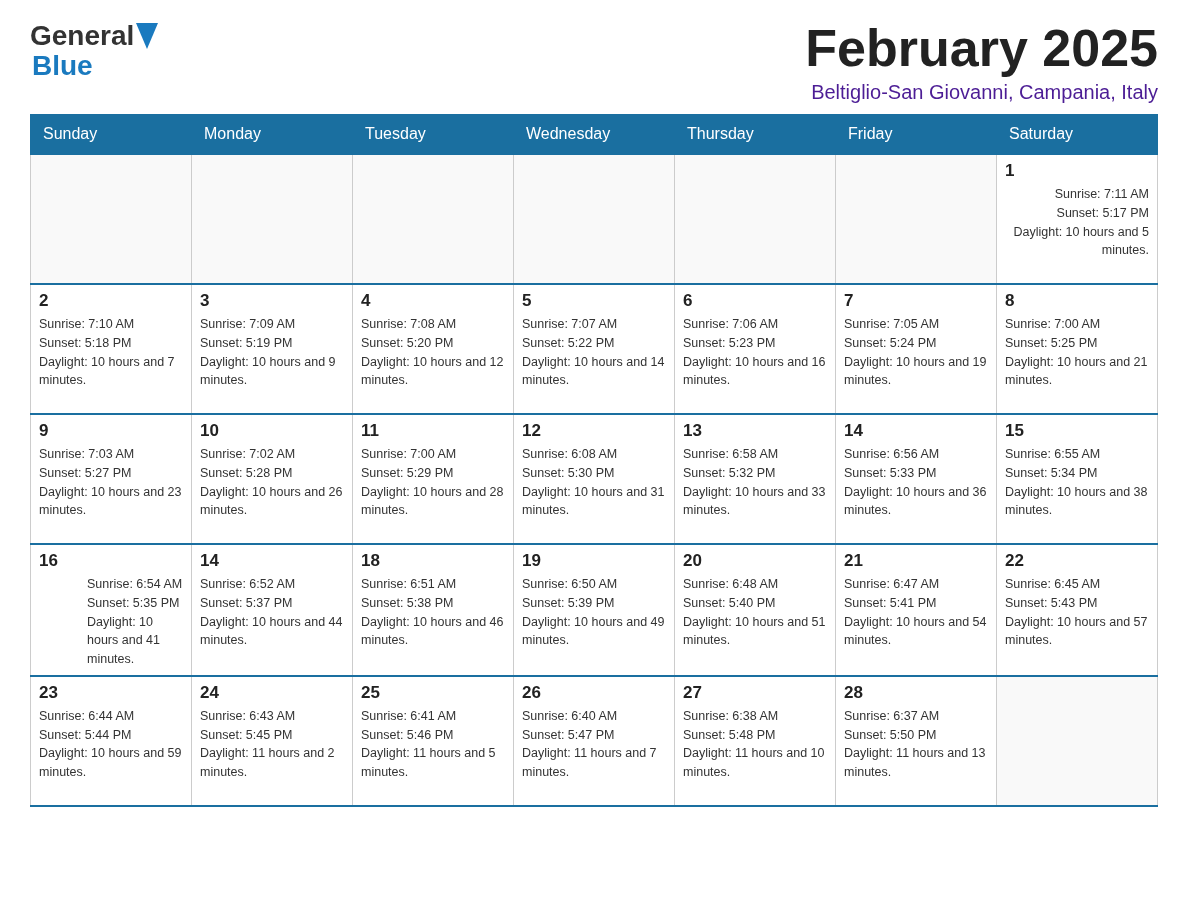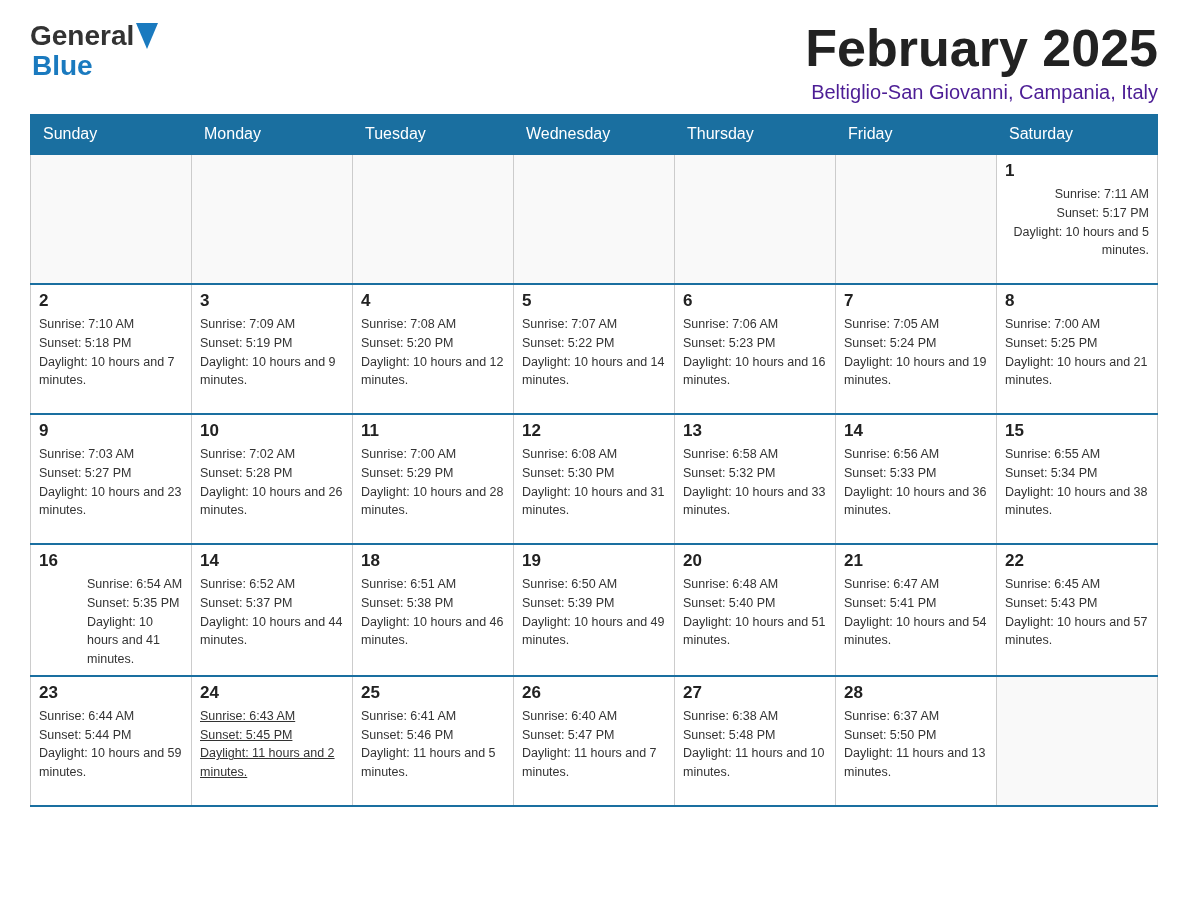--- a/index.html
+++ b/index.html
@@ -268,21 +268,21 @@
       </tr>
       <tr>
         <td>
           <div class="day-number">23</div>
           <div class="day-info" style="white-space: pre-line;">Sunrise: 6:44 AM
 Sunset: 5:44 PM
 Daylight: 10 hours and 59 minutes.</div>
         </td>
         <td>
           <div class="day-number">24</div>
-          <div class="day-info" style="white-space: pre-line; text-decoration: underline;">Sunrise: 6:43 AM
+          <div class="day-info" style="white-space: pre-line;">Sunrise: 6:43 AM
 Sunset: 5:45 PM
 Daylight: 11 hours and 2 minutes.</div>
         </td>
         <td>
           <div class="day-number">25</div>
           <div class="day-info" style="white-space: pre-line;">Sunrise: 6:41 AM
 Sunset: 5:46 PM
 Daylight: 11 hours and 5 minutes.</div>
         </td>
         <td>

